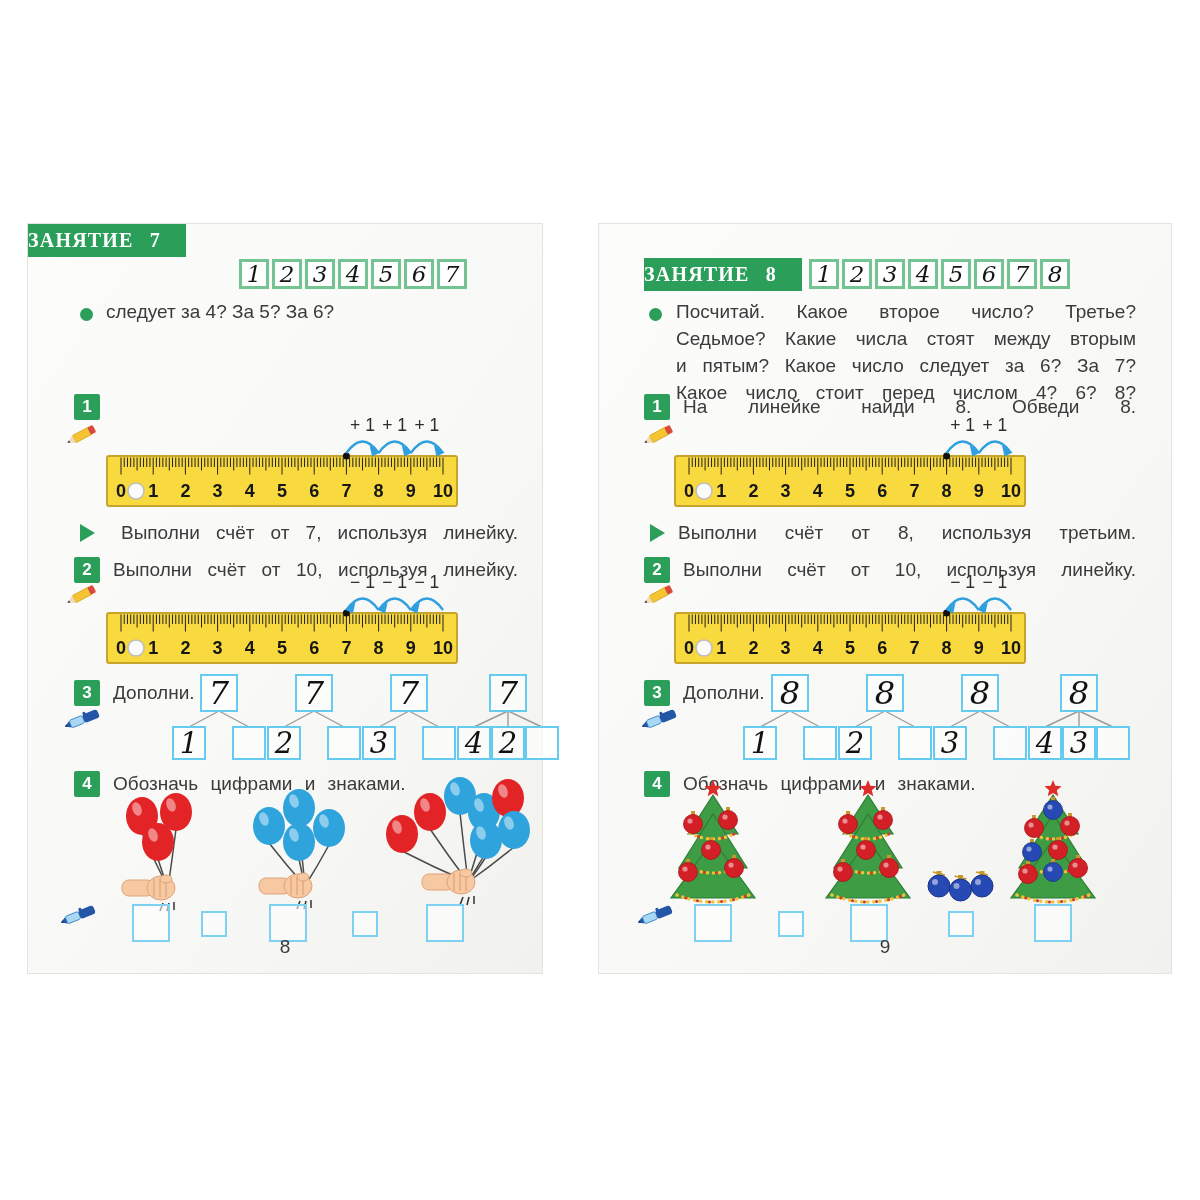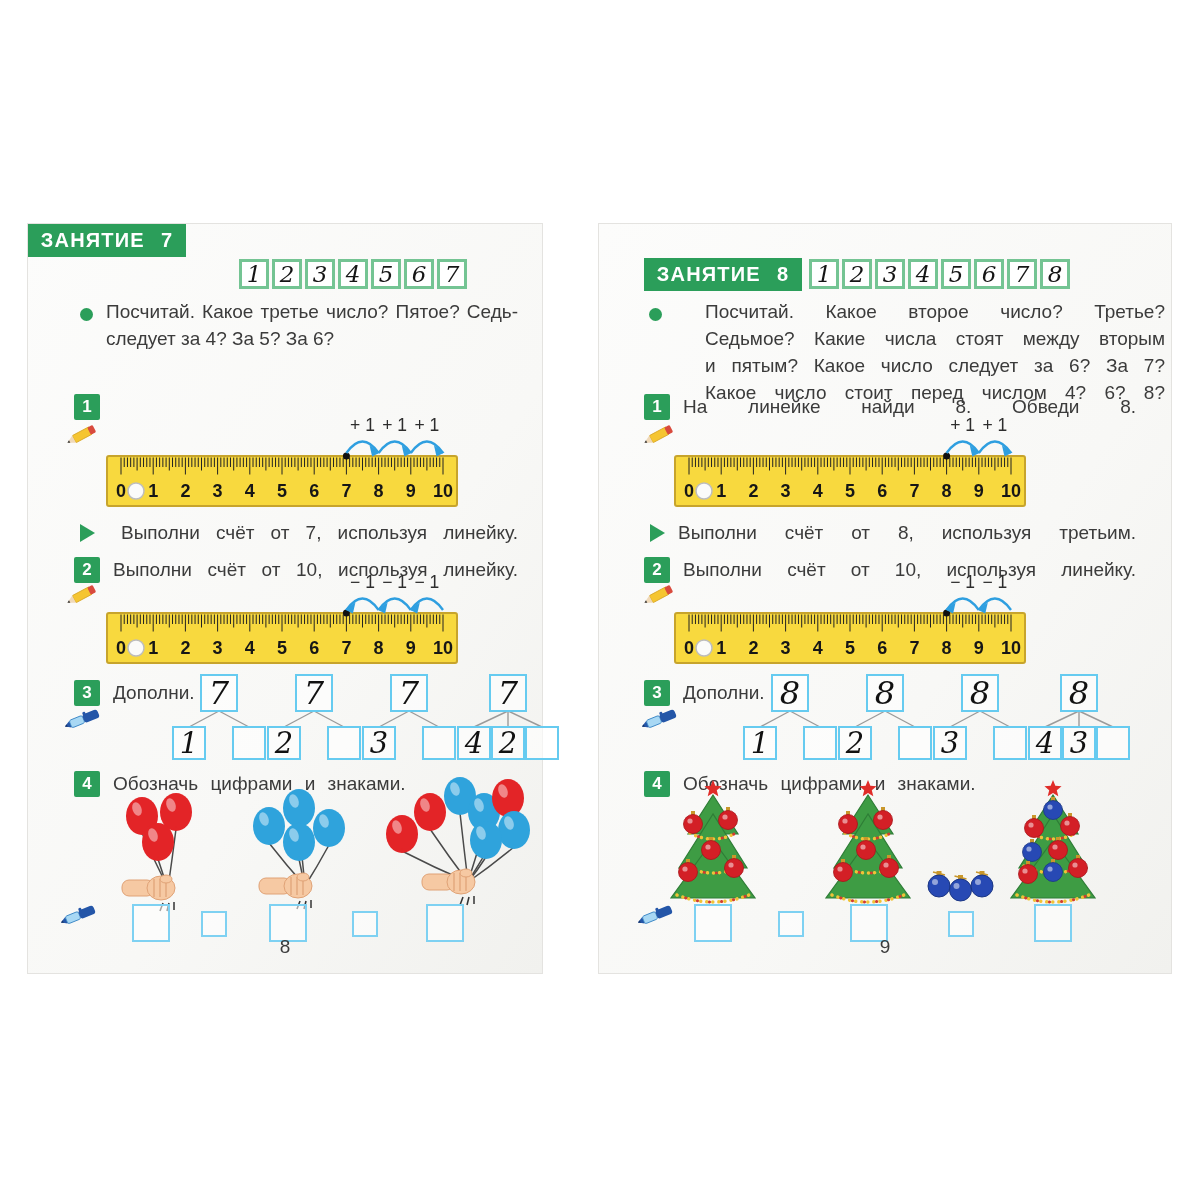--- a/index.html
+++ b/index.html
@@ -15,21 +15,21 @@
   }
   #page-left{left:27px;width:516px;}
   #page-right{left:598px;width:574px;}
 
   .abs{position:absolute;}
 
   
   .badge{
     position:absolute;background:#2B9E5A;color:#fff;font-weight:bold;
     font-size:20px;letter-spacing:1.2px;display:flex;align-items:center;
-    justify-content:center;gap:16px;width:158px;height:33px;
+    gap:16px;width:158px;height:33px;font-family:Liberation Serif, serif;
   }
   .numcells{position:absolute;display:flex;gap:3px;}
   .numcell{
     width:30px;height:30px;box-sizing:border-box;border:3px solid #74C493;
     background:#fff;display:flex;align-items:center;justify-content:center;
     font-family:"DejaVu Serif", serif;font-style:italic;font-size:23px;
     line-height:1;color:#151515;
   }
 
   
@@ -90,21 +90,20 @@
       <div class="numcell">2</div>
       <div class="numcell">3</div>
       <div class="numcell">4</div>
       <div class="numcell">5</div>
       <div class="numcell">6</div>
       <div class="numcell">7</div>
     </div>
 
   <div class="bullet-dot" style="left:52px;top:84px;"></div>
   <div class="intro" style="left:78px;top:74px;width:412px;">
-      <div class="iline">Посчитай. Какое третье число? Пятое? Седь-</div>
       <div class="iline free">следует за 4? За 5? За 6?</div>
     </div>
 
   <div class="task-row" style="left:46px;top:170px;width:444px;">
     <div class="tasknum">1</div>
   </div>
   <div class="icon" style="left:36px;top:196px;"><svg width="36" height="30" viewBox="0 0 36 30">
         <g transform="rotate(-28 18 15)">
           <rect x="9" y="11" width="19" height="8" rx="1" fill="#F5C531" stroke="#D8A41F" stroke-width="0.8"></rect>
           <rect x="26" y="11" width="6" height="8" rx="1.5" fill="#D94A3D"></rect>
@@ -560,21 +559,21 @@
       <div class="numcell">2</div>
       <div class="numcell">3</div>
       <div class="numcell">4</div>
       <div class="numcell">5</div>
       <div class="numcell">6</div>
       <div class="numcell">7</div>
       <div class="numcell">8</div>
     </div>
 
   <div class="bullet-dot" style="left:50px;top:84px;"></div>
-  <div class="intro" style="left:77px;top:74px;width:460px;margin-left:29px;">
+  <div class="intro" style="left:77px;top:74px;width:460px;">
       <div class="iline">Посчитай. Какое второе число? Третье?</div>
       <div class="iline">Седьмое? Какие числа стоят между вторым</div>
       <div class="iline">и пятым? Какое число следует за 6? За 7?</div>
       <div class="iline">Какое число стоит перед числом 4? 6? 8?</div>
     </div>
 
   <div class="task-row" style="left:45px;top:170px;width:492px;">
     <div class="tasknum">1</div>
     <div class="ttext fill">На линейке найди 8. Обведи 8.</div>
   </div>

